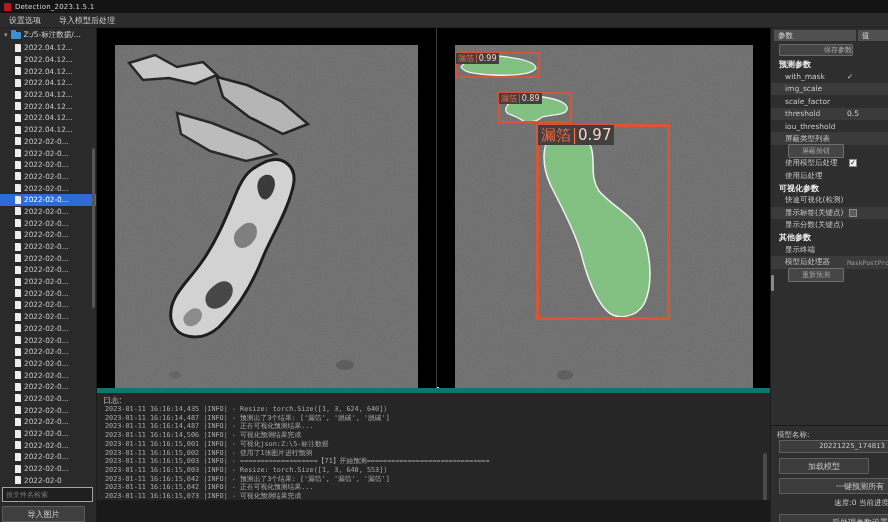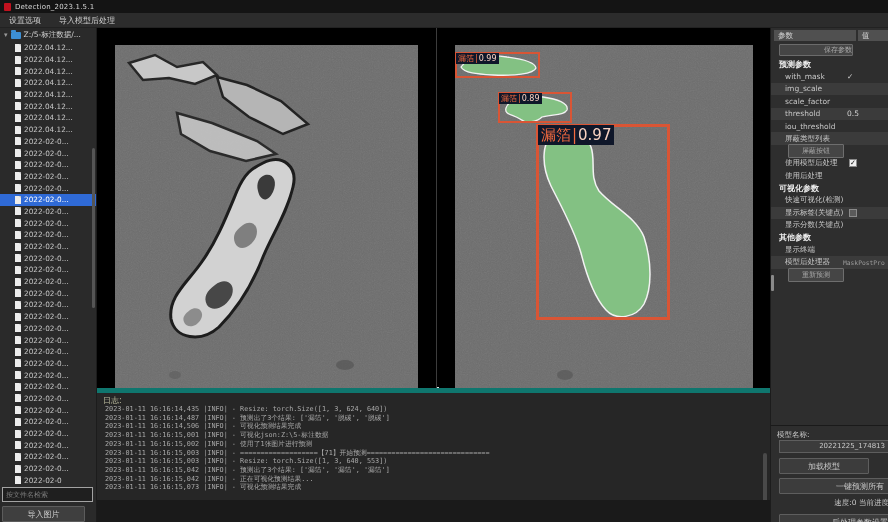--- a/index.html
+++ b/index.html
@@ -39,21 +39,21 @@
           border:1px solid #5c5c5c;color:#cdcdcd;font-size:8px;font-family:inherit;border-radius:1px;}
   
   .main{position:absolute;left:97px;top:28px;width:673px;height:382px;background:#000;}
   .imgL{position:absolute;left:18px;top:17px;}
   .imgR{position:absolute;left:358px;top:17px;}
   .vdivider{position:absolute;left:339px;top:0;width:1px;height:382px;background:#3c3c3c;}
   .vscroll{position:absolute;left:340px;top:359px;width:2px;height:20px;background:#e9e9e9;}
   .hscroll{position:absolute;left:333px;top:379px;width:14px;height:3px;background:#e9e9e9;}
   .dbox{position:absolute;border:2px solid #d95535;box-sizing:border-box;}
   .dbox.big{border-width:3px;}
-  .dlabel{position:absolute;display:inline-flex;align-items:flex-start;background:#0f172a;
+  .dlabel{position:absolute;display:inline-flex;align-items:flex-start;background:#404040;
           padding:0 2px;font-size:8px;line-height:11px;white-space:nowrap;}
   .dlabel .nm{color:#f26a3f;}
   .dlabel .sep{color:#f26a3f;margin:0 1px;}
   .dlabel .sc{color:#f8d2c2;}
   .dlabel.big{font-size:15px;line-height:20px;padding:0 3px;}
   
   .logpanel{position:absolute;left:97px;top:388px;width:673px;height:112px;background:#262626;
             border-top:5px solid #0f766e;box-sizing:border-box;overflow:hidden;}
   .loghead{position:absolute;left:6px;top:2px;font-size:8px;color:#bcbc9e;}
   .loglines{position:absolute;left:8px;top:12px;width:660px;}
@@ -65,21 +65,21 @@
           border-left:1px solid #1c1c1c;box-sizing:border-box;overflow:hidden;}
   .phead{position:absolute;left:3px;top:2px;display:flex;gap:2px;width:120px;}
   .phcell{background:#505050;color:#d8d8d8;font-size:7.5px;height:11px;line-height:11px;padding-left:4px;}
   .phcell.c1{width:82px;}
   .phcell.c2{width:34px;}
   .savebtn{position:absolute;left:8px;top:16px;width:74px;height:12px;background:#454545;
            border:1px solid #6b6b6b;color:#a8a8a8;font-size:7px;font-family:inherit;border-radius:1px;padding:0;text-align:right;}
   .prows{position:absolute;left:0;top:30px;width:118px;}
   .prow{position:relative;display:flex;align-items:center;height:12.4px;padding-left:14px;
         font-size:7.5px;color:#c6c6c6;box-sizing:border-box;white-space:nowrap;}
-  .prow.alt{background:#3b3b3b;}
+  .prow.alt{background:#3b3b3b;text-align:right;}
   .prow.hdr{padding-left:8px;font-weight:bold;color:#ededed;font-size:8px;}
   .prow.btn{padding-left:0;}
   .prow.btn .plabel{margin-left:17px;background:#454545;border:1px solid #6e6e6e;
         padding:1px 13px;color:#a6a6a6;border-radius:1px;font-size:7px;}
   .pval{position:absolute;left:76px;color:#d2d2d2;}
   .pval.mono{left:72px;font-family:"DejaVu Sans Mono","Liberation Mono",monospace;
         font-size:6.3px;color:#9a9a9a;width:46px;overflow:hidden;}
   .pcheck{position:absolute;left:78px;width:8px;height:8px;background:#5a5a5a;
         border:1px solid #8a8a8a;box-sizing:border-box;}
   .pcheck.checked{background:#f0f0f0;}
@@ -381,20 +381,21 @@
   </div>
 
   <div class="logpanel">
     <div class="loghead">日志:</div>
     <div class="loglines">
 
         <div class="logline">2023-01-11 16:16:14,435 |INFO| - Resize: torch.Size([1, 3, 624, 640])</div>
 
         <div class="logline">2023-01-11 16:16:14,487 |INFO| - 预测出了3个结果: ['漏箔', '脱碳', '脱碳']</div>
 
+        <div class="logline">2023-01-11 16:16:14,487 |INFO| - 正在可视化预测结果...</div>
 
         <div class="logline">2023-01-11 16:16:14,506 |INFO| - 可视化预测结果完成</div>
 
         <div class="logline">2023-01-11 16:16:15,001 |INFO| - 可视化json:Z:\5-标注数据</div>
 
         <div class="logline">2023-01-11 16:16:15,002 |INFO| - 使用了1张图片进行预测</div>
 
         <div class="logline">2023-01-11 16:16:15,003 |INFO| - ===================【71】开始预测==============================</div>
 
         <div class="logline">2023-01-11 16:16:15,003 |INFO| - Resize: torch.Size([1, 3, 640, 553])</div>

